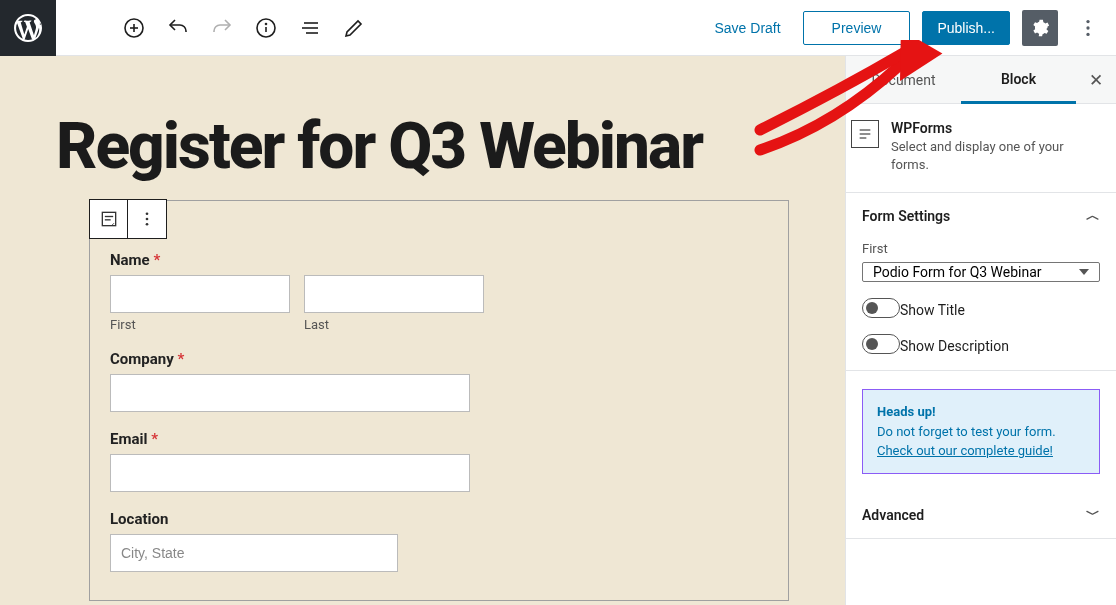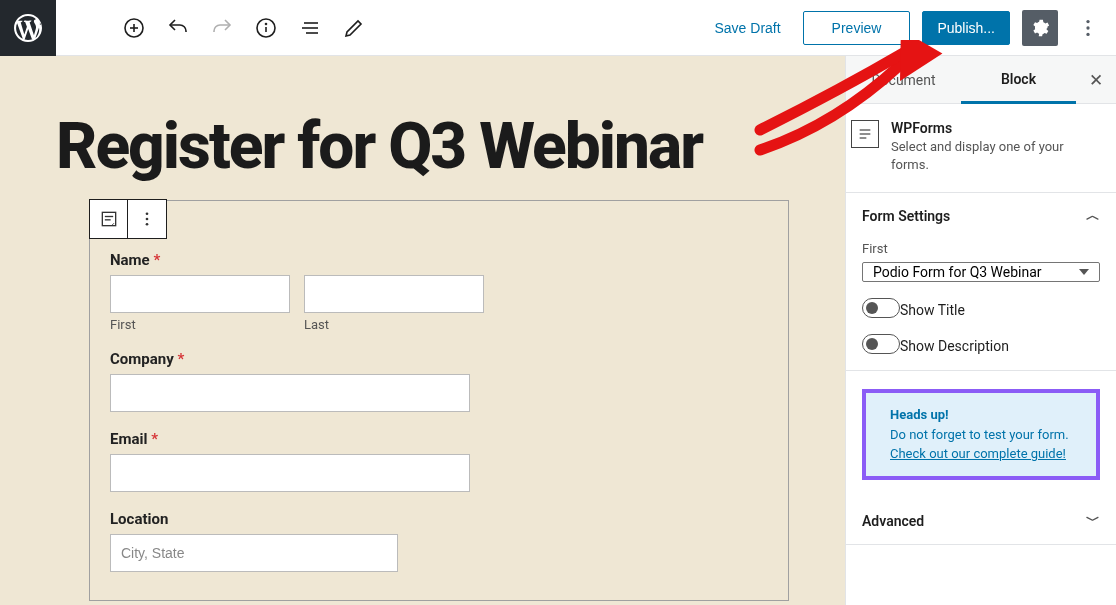--- a/index.html
+++ b/index.html
@@ -60,21 +60,21 @@
   .panel-body { padding: 2px 16px 16px 16px; }
   .panel-body .lbl { font-size: 13px; color: #555; margin-bottom: 6px; }
   .select { width: 100%; height: 20px; border: 1px solid #757575; border-radius: 2px; padding: 4px 28px 4px 10px; font-size: 14px; background: #fff; position: relative; display: flex; align-items: center; }
   .select::after { content: ""; position: absolute; right: 10px; top: 50%; width: 0; height: 0; border-left: 5px solid transparent; border-right: 5px solid transparent; border-top: 6px solid #555; transform: translateY(-50%); }
 
   .toggle-row { display: flex; align-items: flex-end; margin-top: 16px; }
   .toggle { width: 38px; height: 20px; border: 1.5px solid #555; border-radius: 12px; position: relative; }
   .toggle::after { content: ""; position: absolute; left: 3px; top: 50%; transform: translateY(-50%); width: 12px; height: 12px; border-radius: 50%; background: #555; }
   .toggle-label { font-size: 14px; color: #1e1e1e; }
 
-  .notice { background: #e0f0fa; border: 4px solid #8b5cf6; padding: 12px 24px; margin: 18px 16px; font-size: 13px; color: #0073aa; line-height: 1.5; }
+  .notice { background: #e0f0fa; border: 1px solid #8b5cf6; padding: 12px 14px; margin: 18px 16px; font-size: 13px; color: #0073aa; line-height: 1.5; }
   .notice .head { font-weight: 700; }
   .notice .body { color: #0073aa; }
   .notice a { color: #0073aa; text-decoration: underline; }
 
   .annot { position: absolute; left: 740px; top: 40px; pointer-events: none; }
 </style>
 </head>
 <body>
 
 <div class="topbar">

